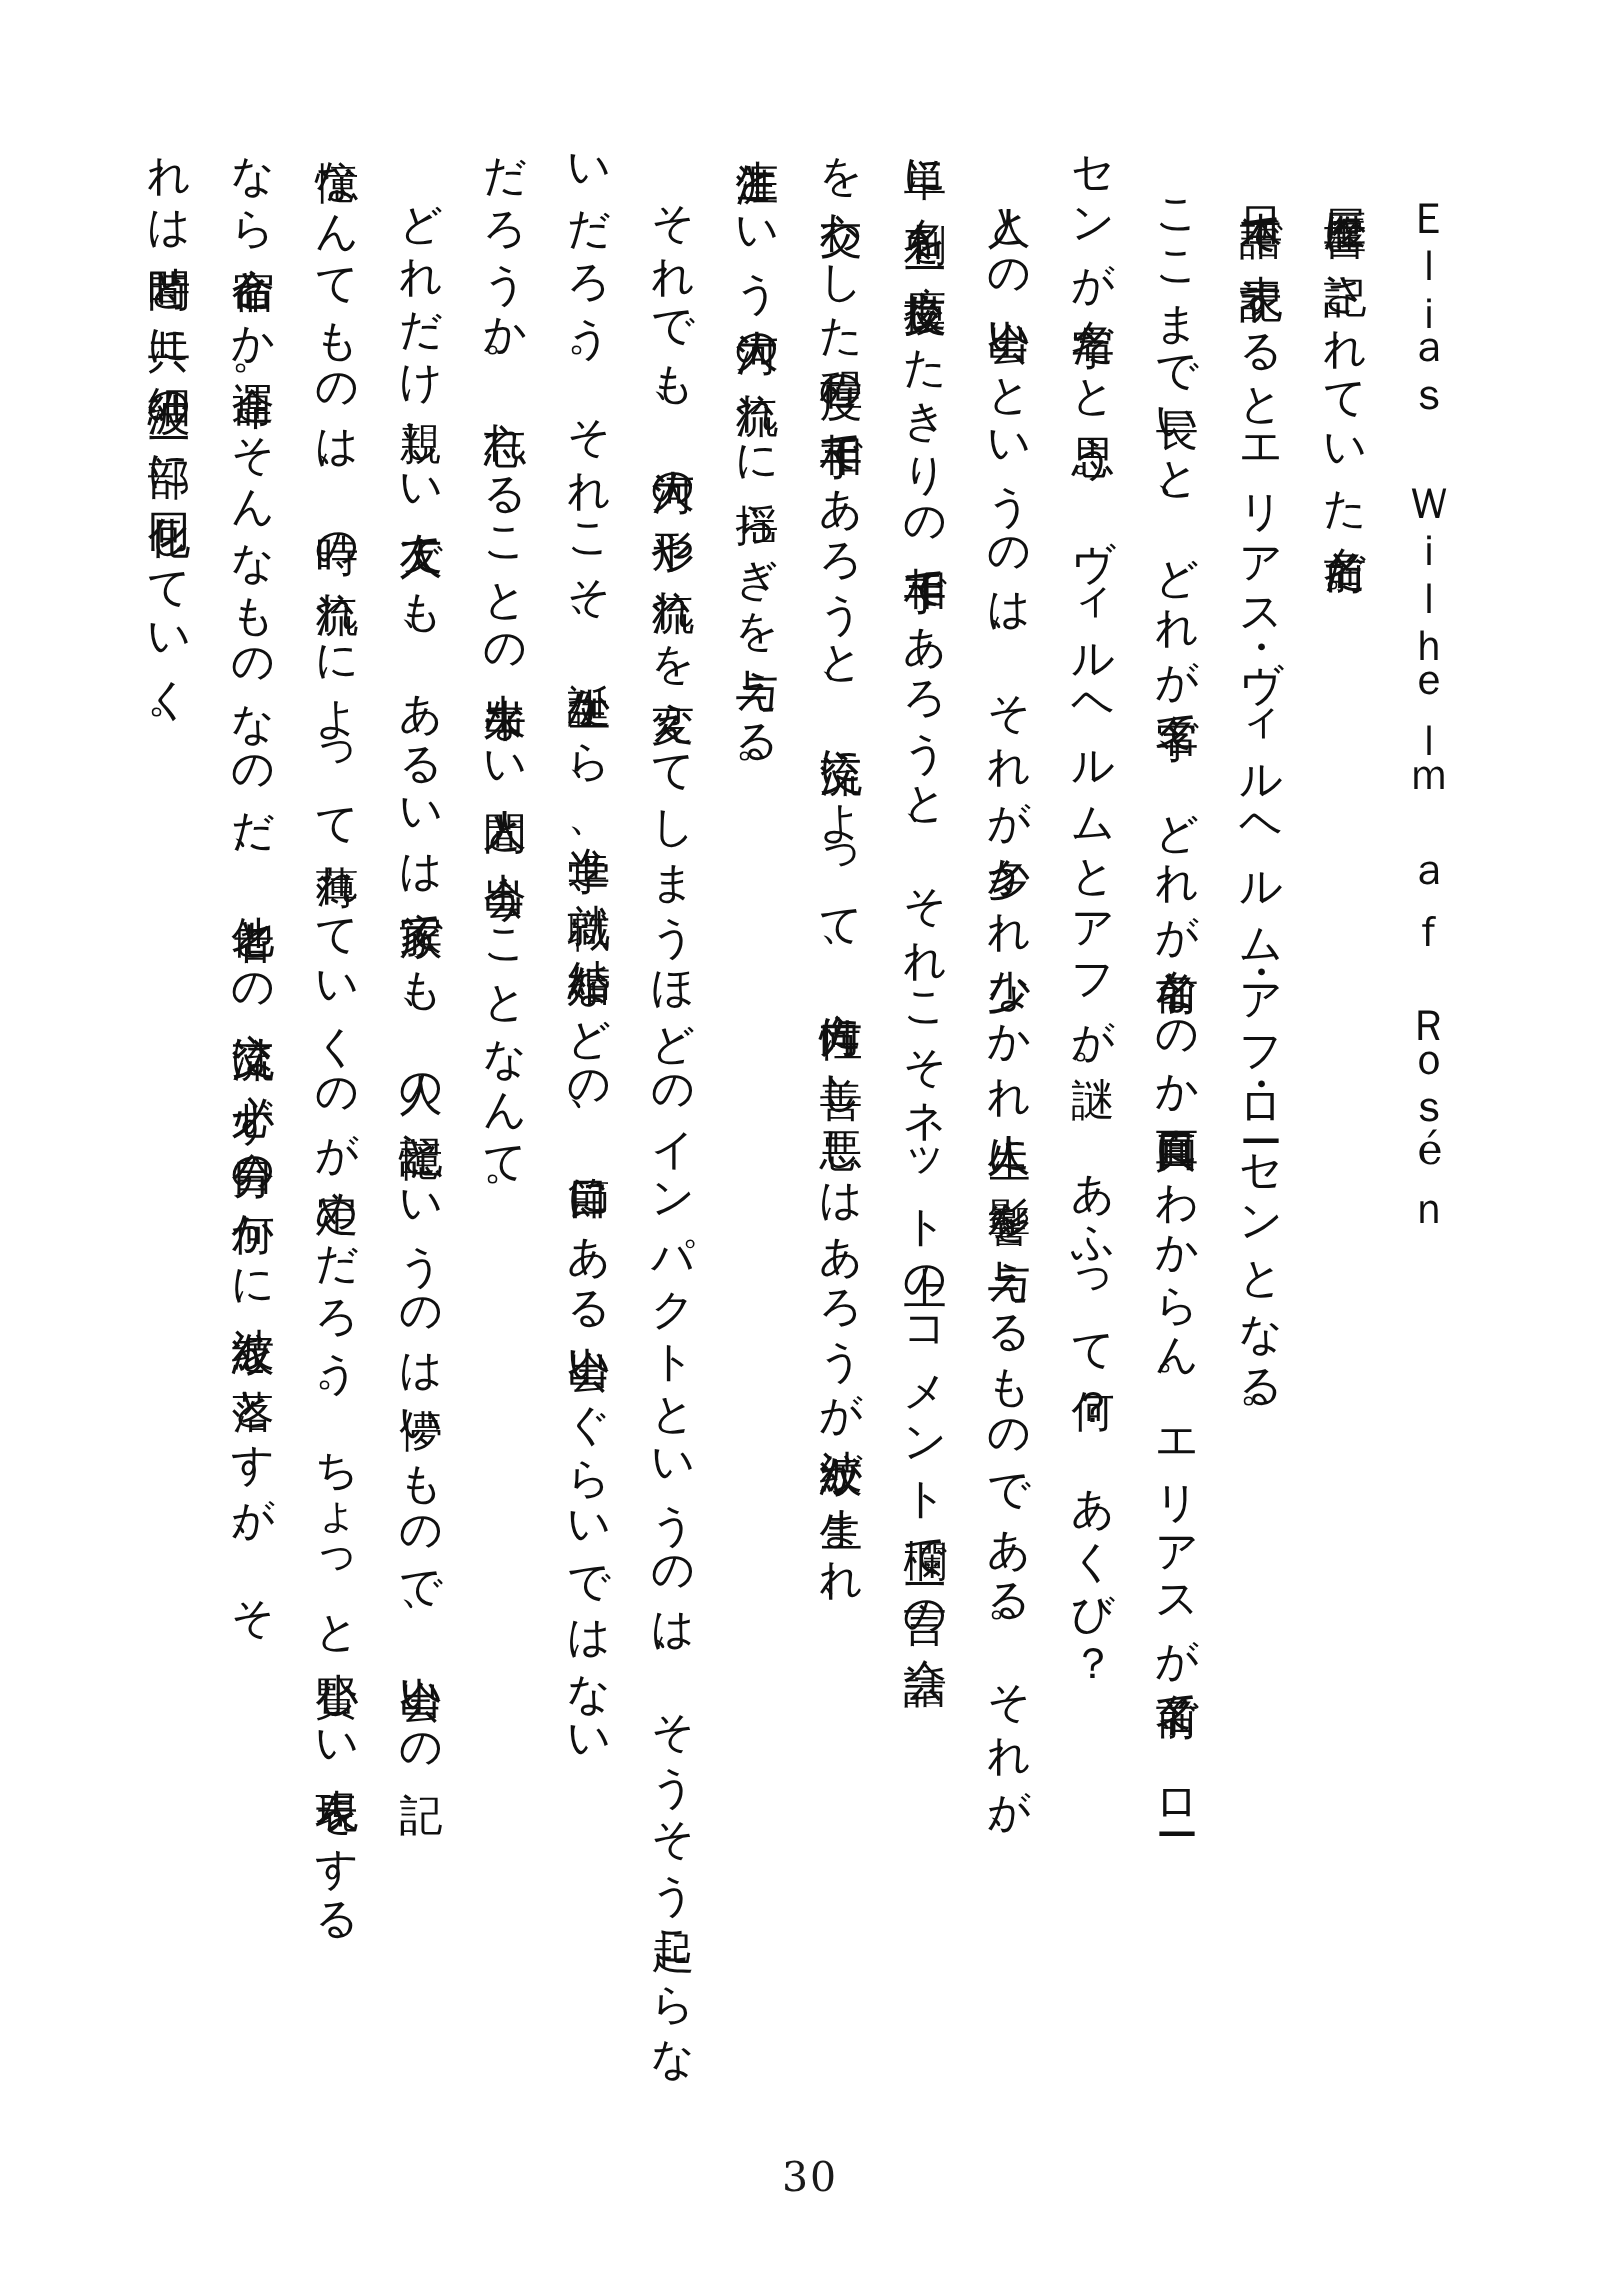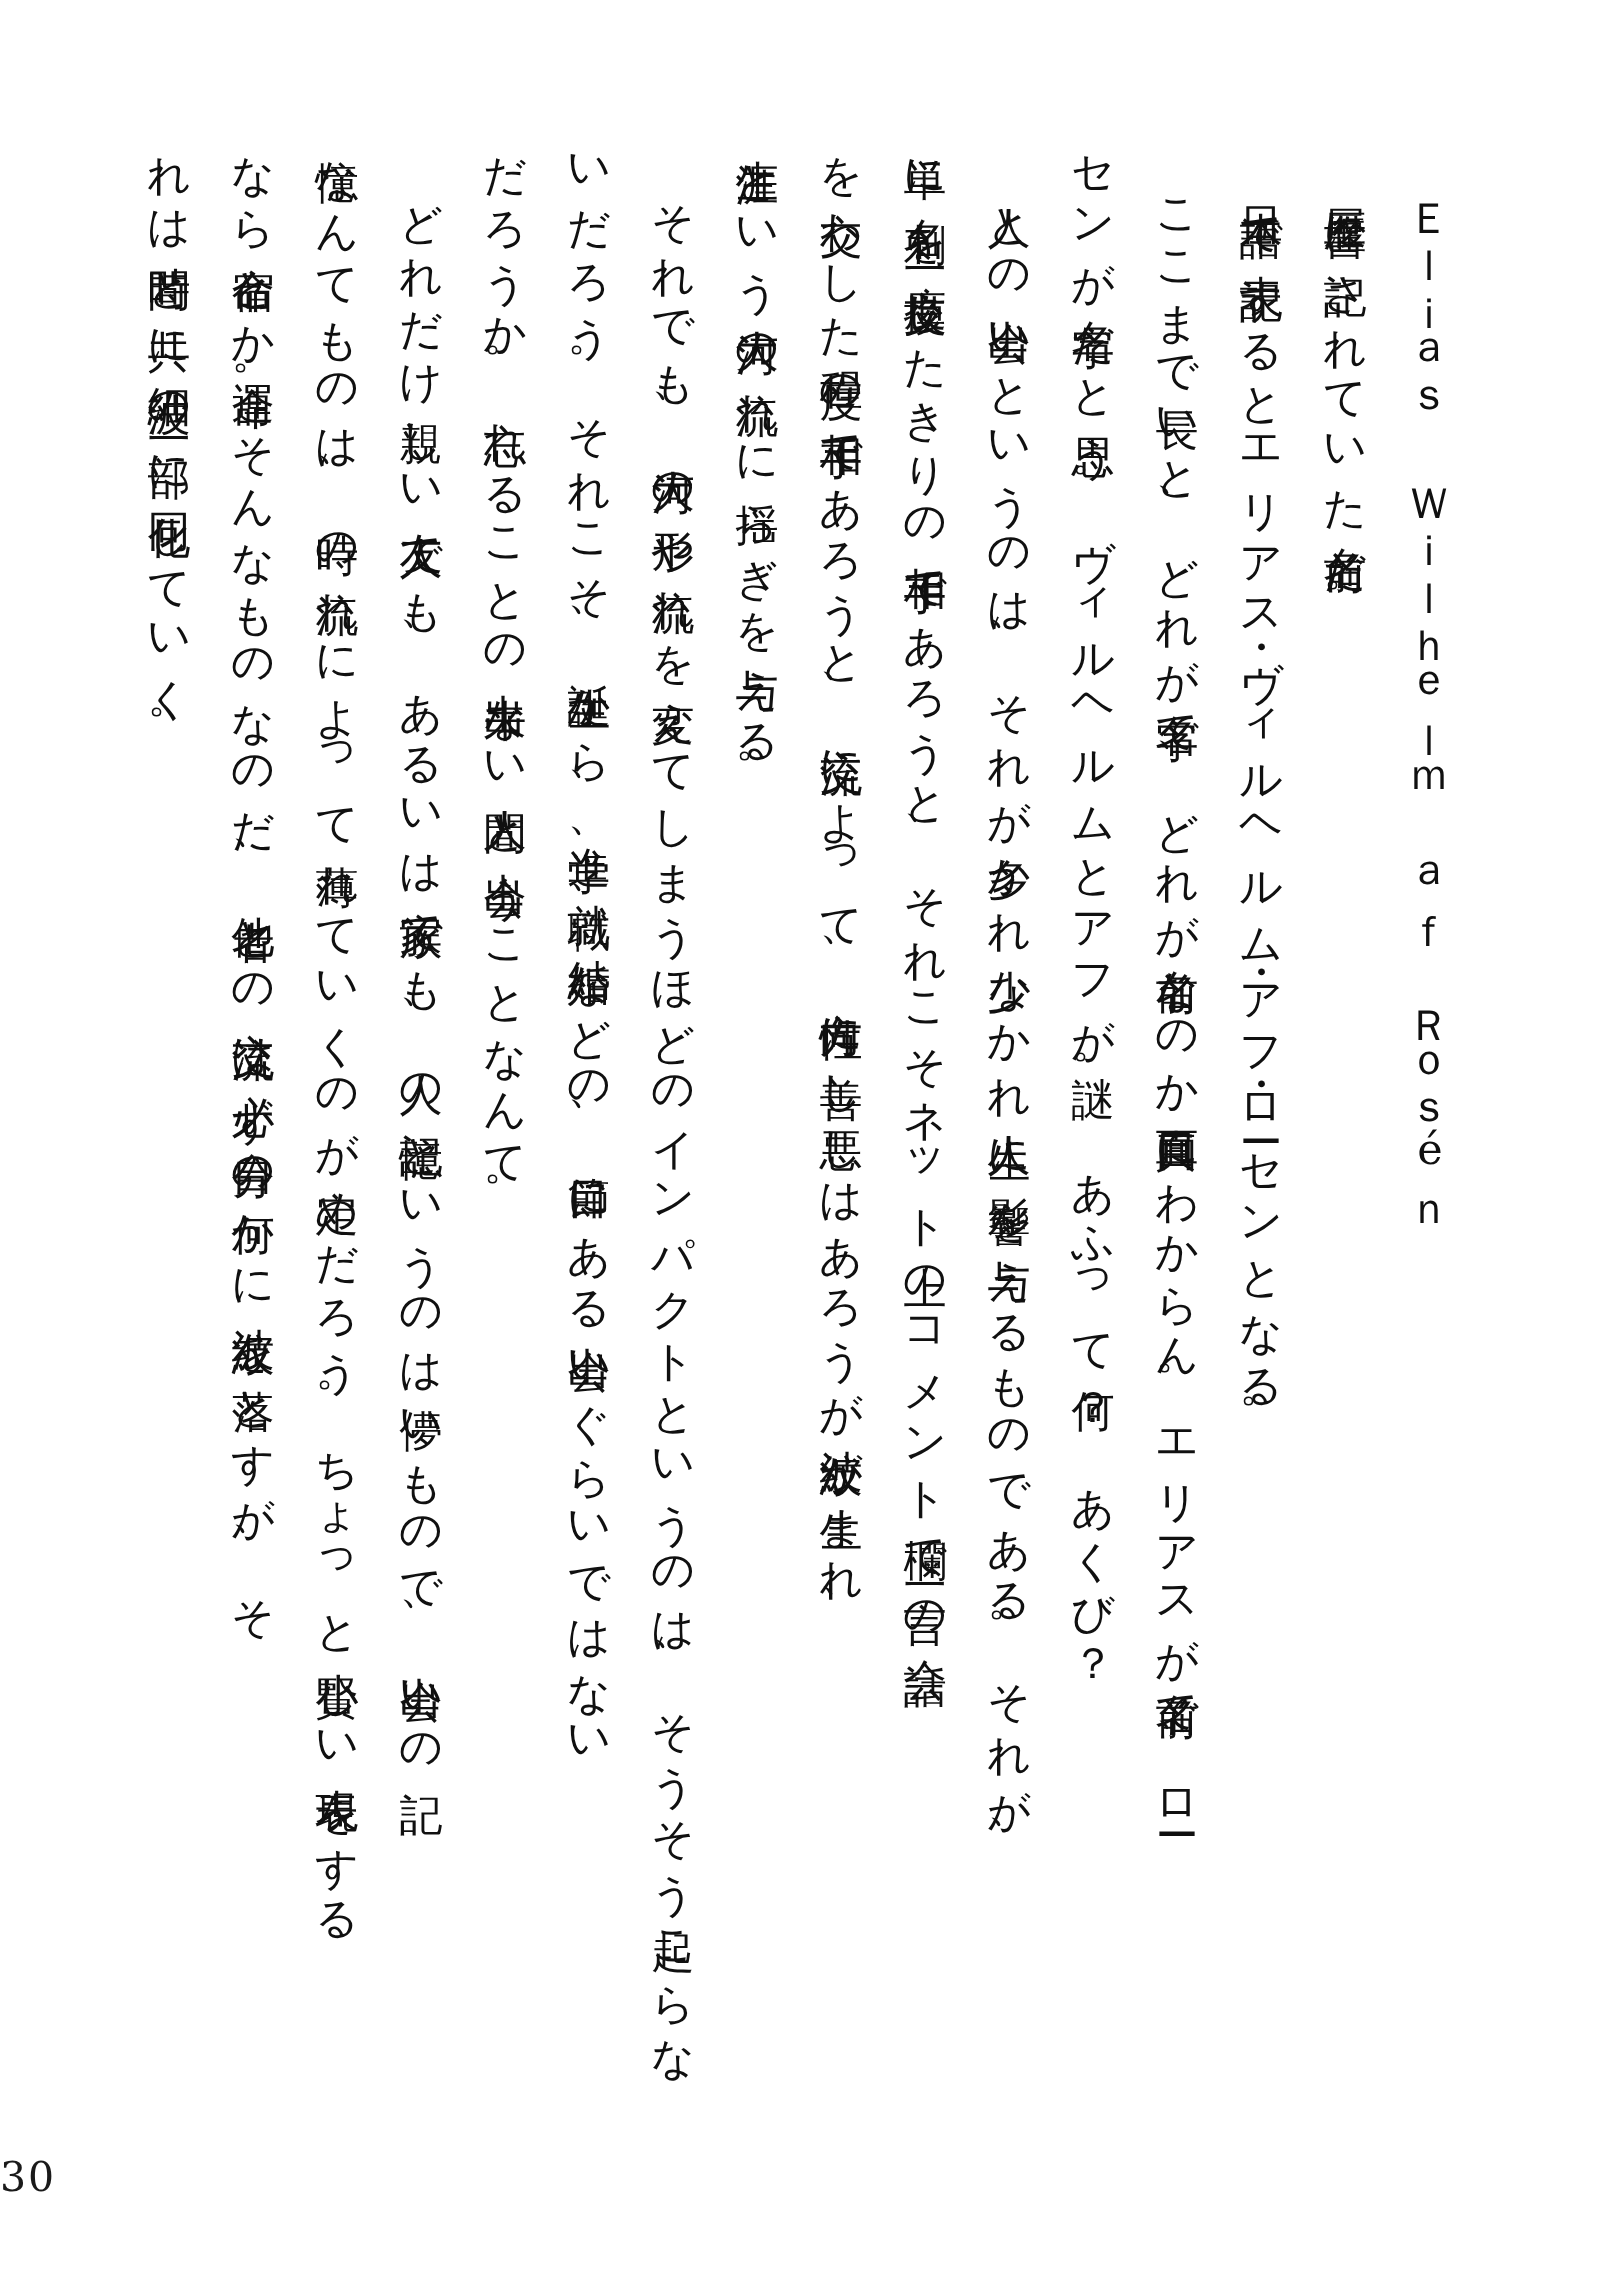--- a/index.html
+++ b/index.html
@@ -31,20 +31,21 @@
   .body-text .col {
     line-height: 84px;          
     letter-spacing: 4.5px;        
     white-space: pre;           
   }
   .page-number {
     position: absolute;
     top: 2153px;
     left: 0;
     width: 100%;
+    text-align: center;
     font-family: "DejaVu Serif", "Liberation Serif", serif;
     font-size: 41px;
     letter-spacing: 1.8px;
     color: #1a1a1a;
     font-feature-settings: "onum" 1; 
   }
 </style>
 </head>
 <body>
 

